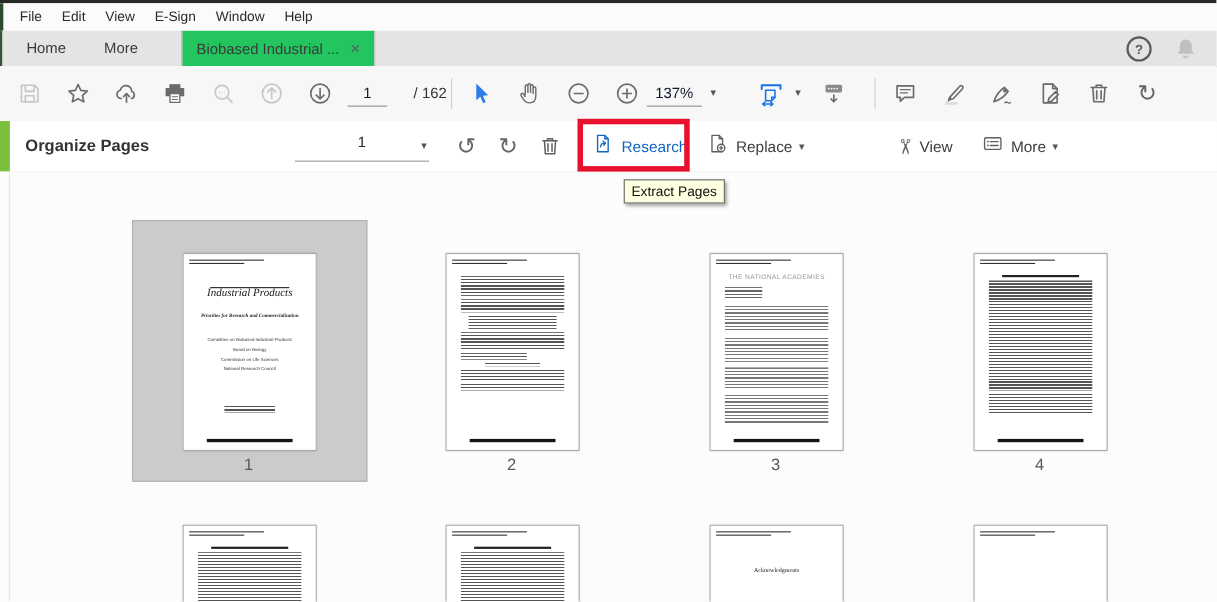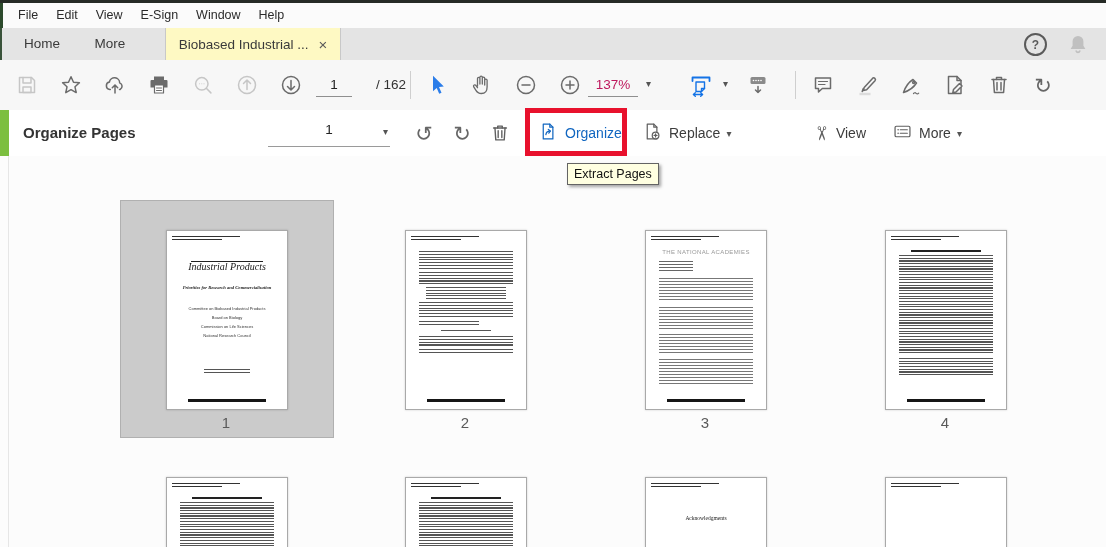--- a/index.html
+++ b/index.html
@@ -9,42 +9,42 @@
   
   .top-strip { position:absolute; left:0; top:0; width:1106px; height:3px; background:#262b26; }
   .menu-bar { position:absolute; left:0; top:3px; width:1106px; height:25px; background:#fbfbfb;
               border-left:3px solid #2c4a2c; display:flex; align-items:center; padding-left:6px; }
   .menu-item { font-size:12.5px; color:#2b2b2b; padding:0 9px; height:25px; line-height:25px; }
 
   .tab-bar { position:absolute; left:0; top:28px; width:1106px; height:32px; background:#e4e4e4;
              border-bottom:1px solid #c8c8c8; border-left:2px solid #39523a; }
   .tab { position:absolute; top:0; height:32px; line-height:32px; text-align:center;
          font-size:13.5px; color:#3a3a3a; }
-  .doc-tab { position:absolute; left:163px; top:0; width:174px; height:33px; background:#fef9c3;
+  .doc-tab { position:absolute; left:163px; top:0; width:174px; height:33px; background:#22c55e;
              border-left:1px solid #c8c8c8; border-right:1px solid #c8c8c8;
              display:flex; align-items:center; justify-content:center; gap:10px; }
   .doc-tab-label { font-size:13.5px; color:#3a3a3a; }
   .doc-tab-close { font-size:15px; color:#5a5a5a; line-height:14px; }
   .help-circle { position:absolute; left:1022px; top:5px; width:19px; height:19px; border:2px solid #5a5a5a;
                  border-radius:50%; display:flex; align-items:center; justify-content:center;
                  font-size:12px; font-weight:700; color:#5a5a5a; }
   .bell { position:absolute; left:1063px; top:3px; }
 
   
   .toolbar { position:absolute; left:0; top:60px; width:1106px; height:50px; background:#f7f7f7;
              border-bottom:1px solid #d2d2d2; }
   .btn { position:absolute; top:7px; width:36px; height:36px; display:flex; align-items:center;
          justify-content:center; border-radius:3px; }
   .sep { position:absolute; top:11px; width:1px; height:28px; background:#cfcfcf; }
   .page-input { position:absolute; left:316px; top:13px; width:36px; height:23px; line-height:23px;
                 text-align:center; font-size:13.5px; color:#222; border-bottom:1px solid #8f8f8f; }
   .pg-total { position:absolute; left:376px; top:13px; height:23px; line-height:23px;
               font-size:13.5px; color:#333; }
   .zoom-box { position:absolute; left:588px; top:13px; width:50px; height:23px; line-height:23px;
-              text-align:center; font-size:13.5px; color:#be185d; border-bottom:1px solid #8f8f8f; }
+              text-align:center; font-size:13.5px; color:#0f172a; border-bottom:1px solid #8f8f8f; }
   .caret { font-size:10px; color:#555; }
   .caret-abs { position:absolute; top:18px; }
 
   
   .organize-bar { position:absolute; left:0; top:110px; width:1106px; height:46px; background:#ffffff;
                   border-bottom:1px solid #dadada; }
   .green-accent { position:absolute; left:0; top:0; width:9px; height:46px; background:#7cbf3f; }
   .ob-title { position:absolute; left:23px; top:0; height:46px; line-height:46px;
               font-size:15px; font-weight:700; color:#333; }
   .range-box { position:absolute; left:268px; top:10px; width:122px; height:26px;
@@ -269,21 +269,21 @@
       </svg>
     </span>
 
   <span class="ob-group" style="left:538px">
     <span><svg width="21" height="21" viewBox="0 0 24 24" fill="none" stroke="#1166c0" stroke-width="1.4" stroke-linecap="round" stroke-linejoin="round">
           <path d="M6 3.5h7.5l3.5 3.5v13.5H6z"></path>
           <path d="M13.5 3.5V7h3.5"></path>
           <path d="M9 15.5c.3-2.6 2-4 4.6-4"></path>
           <path d="M11.8 9.6l2.4 1.9-1.9 2.4"></path>
         </svg></span>
-    <span class="ob-label blue">Organize</span>
+    <span class="ob-label blue">Research</span>
   </span>
   <span class="red-box"></span>
 
   <span class="ob-group" style="left:642px">
     <span><svg width="21" height="21" viewBox="0 0 24 24" fill="none" stroke="#5f5f5f" stroke-width="1.4" stroke-linecap="round" stroke-linejoin="round">
           <path d="M6 3.5h7.5l3.5 3.5v13.5H6z"></path>
           <path d="M13.5 3.5V7h3.5"></path>
           <circle cx="15.5" cy="16.5" r="3.8" fill="#fff"></circle>
           <path d="M15.5 14.8v3.4M13.8 16.5h3.4"></path>
         </svg></span>

